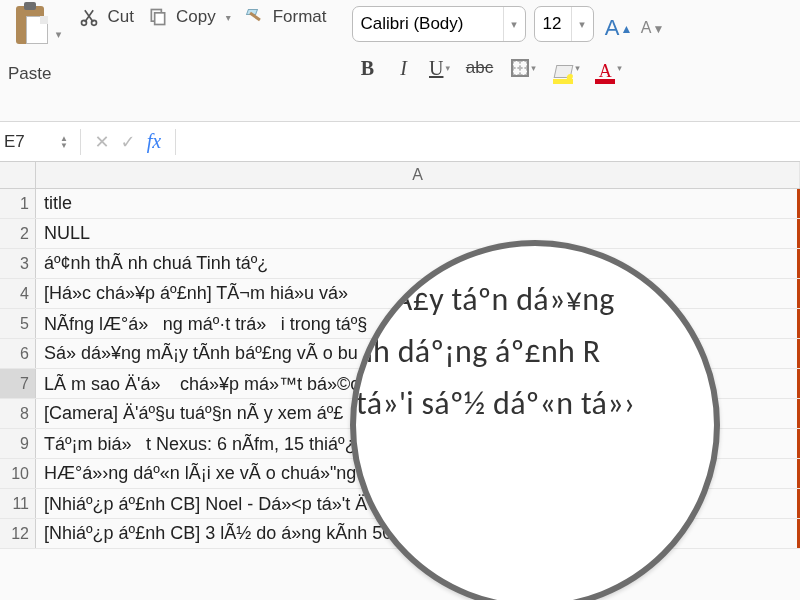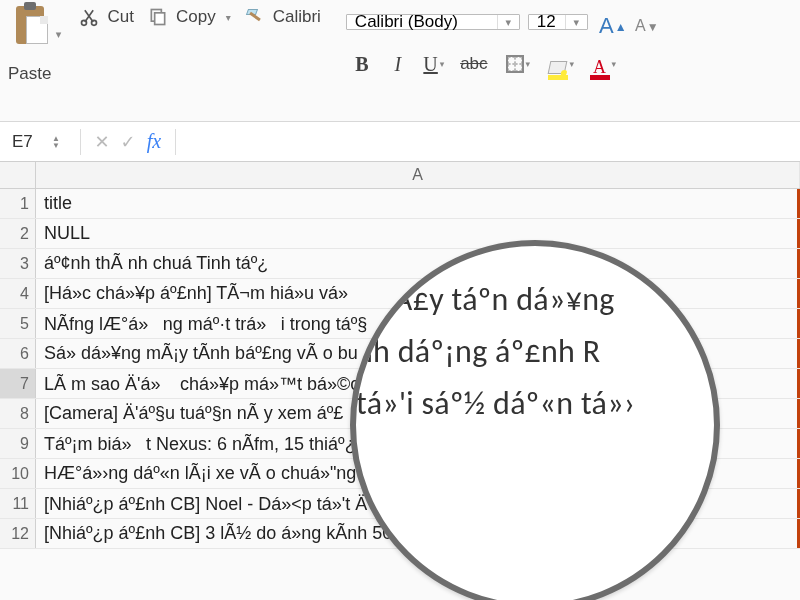--- a/index.html
+++ b/index.html
@@ -25,21 +25,21 @@
   .mini-btn { display: flex; align-items: center; gap: 8px; font-size: 17px; color:#444; cursor:pointer; padding:1px 4px; }
   .mini-btn .dd { font-size: 10px; color:#888; margin-left:2px; }
   .mini-btn svg, .mini-btn .mi { width: 20px; height: 20px; flex: 0 0 20px; }
   .mi-brush { position: relative; }
   .mi-brush .blade { position:absolute; left:2px; top:2px; width:10px; height:6px; background:#bfe2f1; transform:skewX(-20deg); border:1px solid #7ea8bb; }
   .mi-brush .handle{ position:absolute; left:4px; top:8px; width:12px; height:3px; background:#b48b5b; transform:rotate(35deg); }
 
   
   .font-group { display:flex; flex-direction:column; gap:10px; }
   .row { display:flex; align-items:center; gap:8px; }
-  .combo { display:flex; align-items:center; background:#fff; border:1px solid #bcbcbc; height:16px; border-radius:1px; }
+  .combo { display:flex; align-items:center; background:#fff; border:1px solid #bcbcbc; height:36px; border-radius:7px; }
   .combo input { border:none; outline:none; font-size:17px; padding:0 8px; background:transparent; }
   .font-name input { width:150px; }
   .font-size input { width:36px; text-align:left; }
   .combo .dd { width:22px; text-align:center; border-left:1px solid #dedede; color:#888; font-size:11px; cursor:pointer; height:100%; display:flex; align-items:center; justify-content:center; }
   .sizer { display:flex; gap:0; }
   .szbtn { width:34px; height:32px; border:1px solid transparent; display:flex; align-items:flex-end; justify-content:center; gap:1px; cursor:pointer; color:#3a7bbf; }
   .szbtn .big { font-size:22px; line-height:22px; }
   .szbtn .small { font-size:12px; line-height:16px; padding-bottom:2px; }
   .szbtn.dec { color:#888; }
 
@@ -53,21 +53,21 @@
   .swatch-btn .dd{ font-size:9px; color:#888; align-self:center; }
   .swatch-btn .glyph{ display:flex; flex-direction:column; align-items:center; }
   .swatch-btn .bar { width:20px; height:5px; margin-top:1px; }
   .borders-icon { width:18px; height:18px; border:2px solid #888; display:grid; grid-template-columns:1fr 1fr; grid-template-rows:1fr 1fr; }
   .borders-icon div{ border:1px dashed #bbb; }
   .can { width:17px; height:13px; background:#efefef; border:1px solid #aaa; transform:skewX(-12deg); position:relative; }
   .can::after{content:"";position:absolute;right:-3px;bottom:-3px;width:6px;height:6px;background:#ffeb3b;border-radius:50%;}
 
   
   .formula-bar { display:flex; align-items:center; height:40px; border-bottom:1px solid #cfcfcf; background:#fff; }
-  .namebox { width:72px; padding:0 12px; font-size:17px; display:flex; align-items:center; justify-content:space-between; }
+  .namebox { width:72px; padding:0 4px; font-size:17px; display:flex; align-items:center; justify-content:space-between; }
   .namebox .stepper{ display:flex; flex-direction:column; gap:0; }
   .namebox .stepper span{ font-size:8px; color:#888; line-height:7px; cursor:pointer; }
   .fb-sep{ width:1px; height:26px; background:#dcdcdc; margin:0 8px; }
   .fb-btn{ width:26px; text-align:center; font-size:18px; color:#bbb; cursor:pointer;}
   .fb-fx{ font-style:italic; font-family:"Times New Roman",serif; font-size:20px; color:#3b82f6; }
   .fb-input{ flex:1; border:none; outline:none; font-size:16px; padding:0 6px; }
 
   
   .grid { position:relative; font-size:18px; color:#222; }
   .col-headers { display:grid; grid-template-columns: 36px 1fr; background:#f4f4f4; border-bottom:1px solid #d0d0d0; }
@@ -115,21 +115,21 @@
             <rect x="8" y="7" width="12" height="14" fill="#fff" stroke="#888" stroke-width="2"></rect>
           </svg>
         <span>Copy</span>
         <span class="dd">▾</span>
       </div>
       <div class="mini-btn">
         <span class="mi mi-brush">
             <span class="blade"></span>
             <span class="handle"></span>
           </span>
-        <span>Calibri</span>
+        <span>Format</span>
       </div>
     </div>
   </div>
 
   <div class="divider"></div>
 
   <div class="font-group">
     <div class="row">
       <div class="combo font-name">
         <input value="Calibri (Body)" style="">

